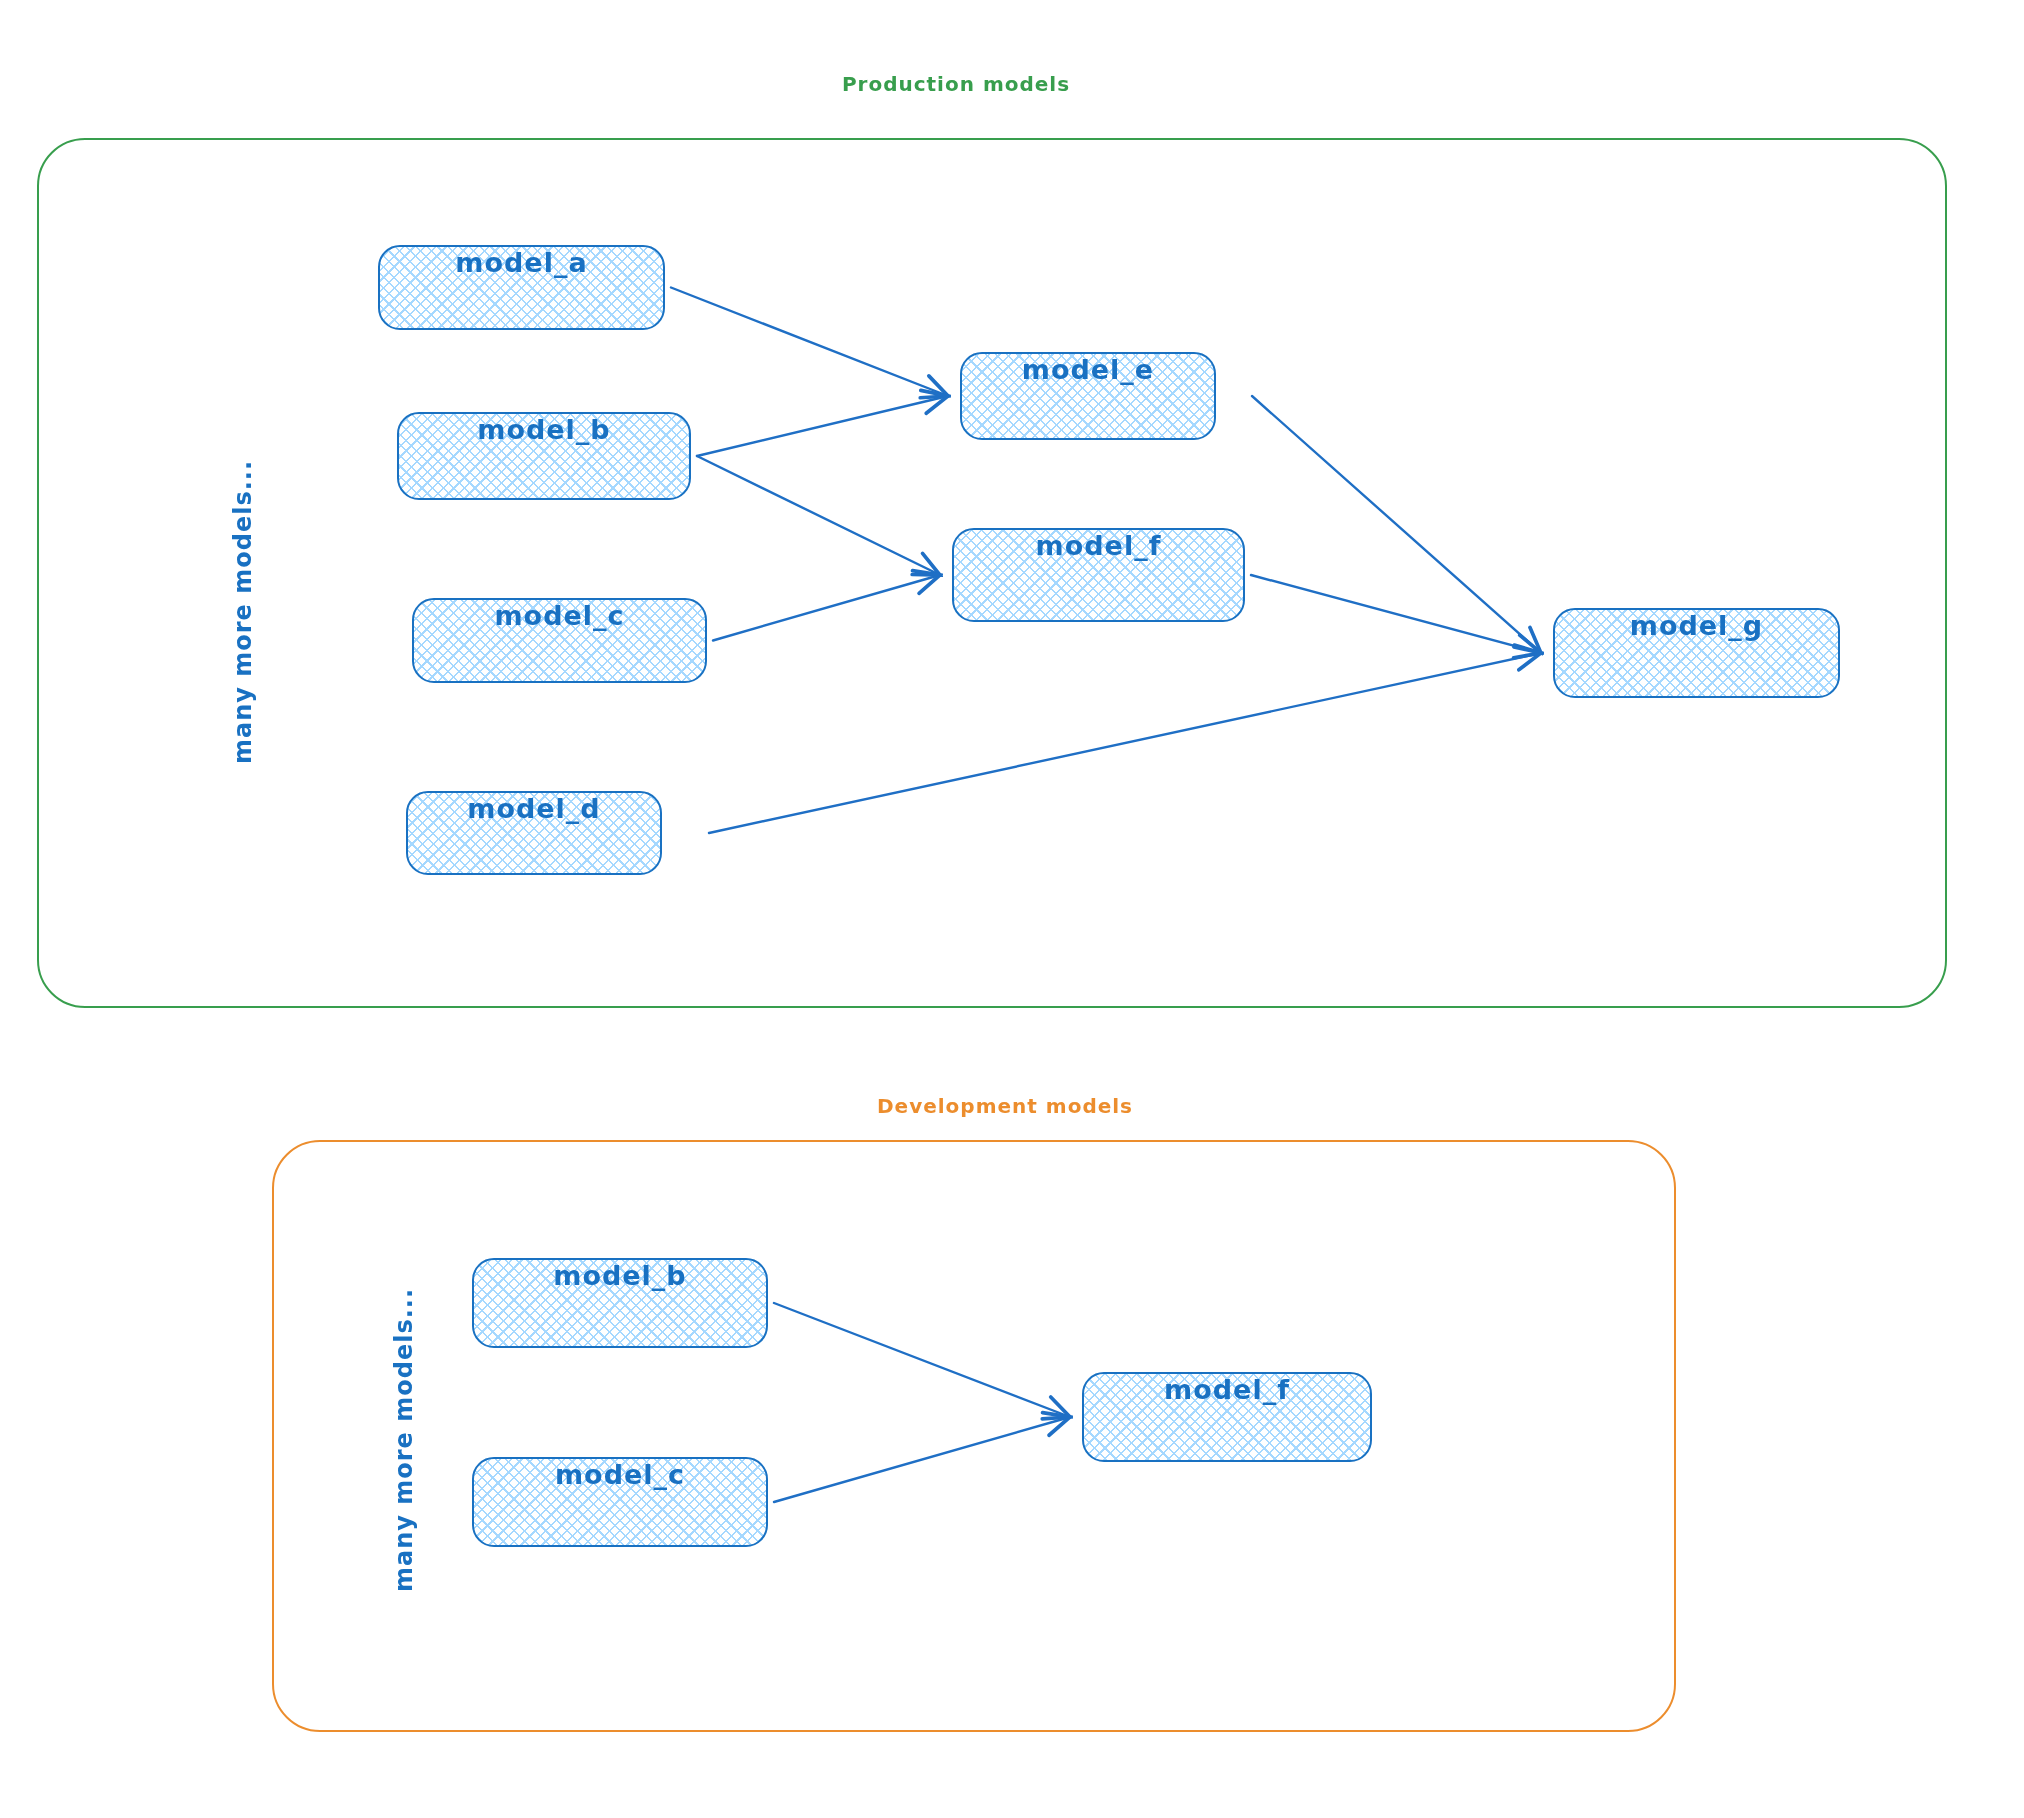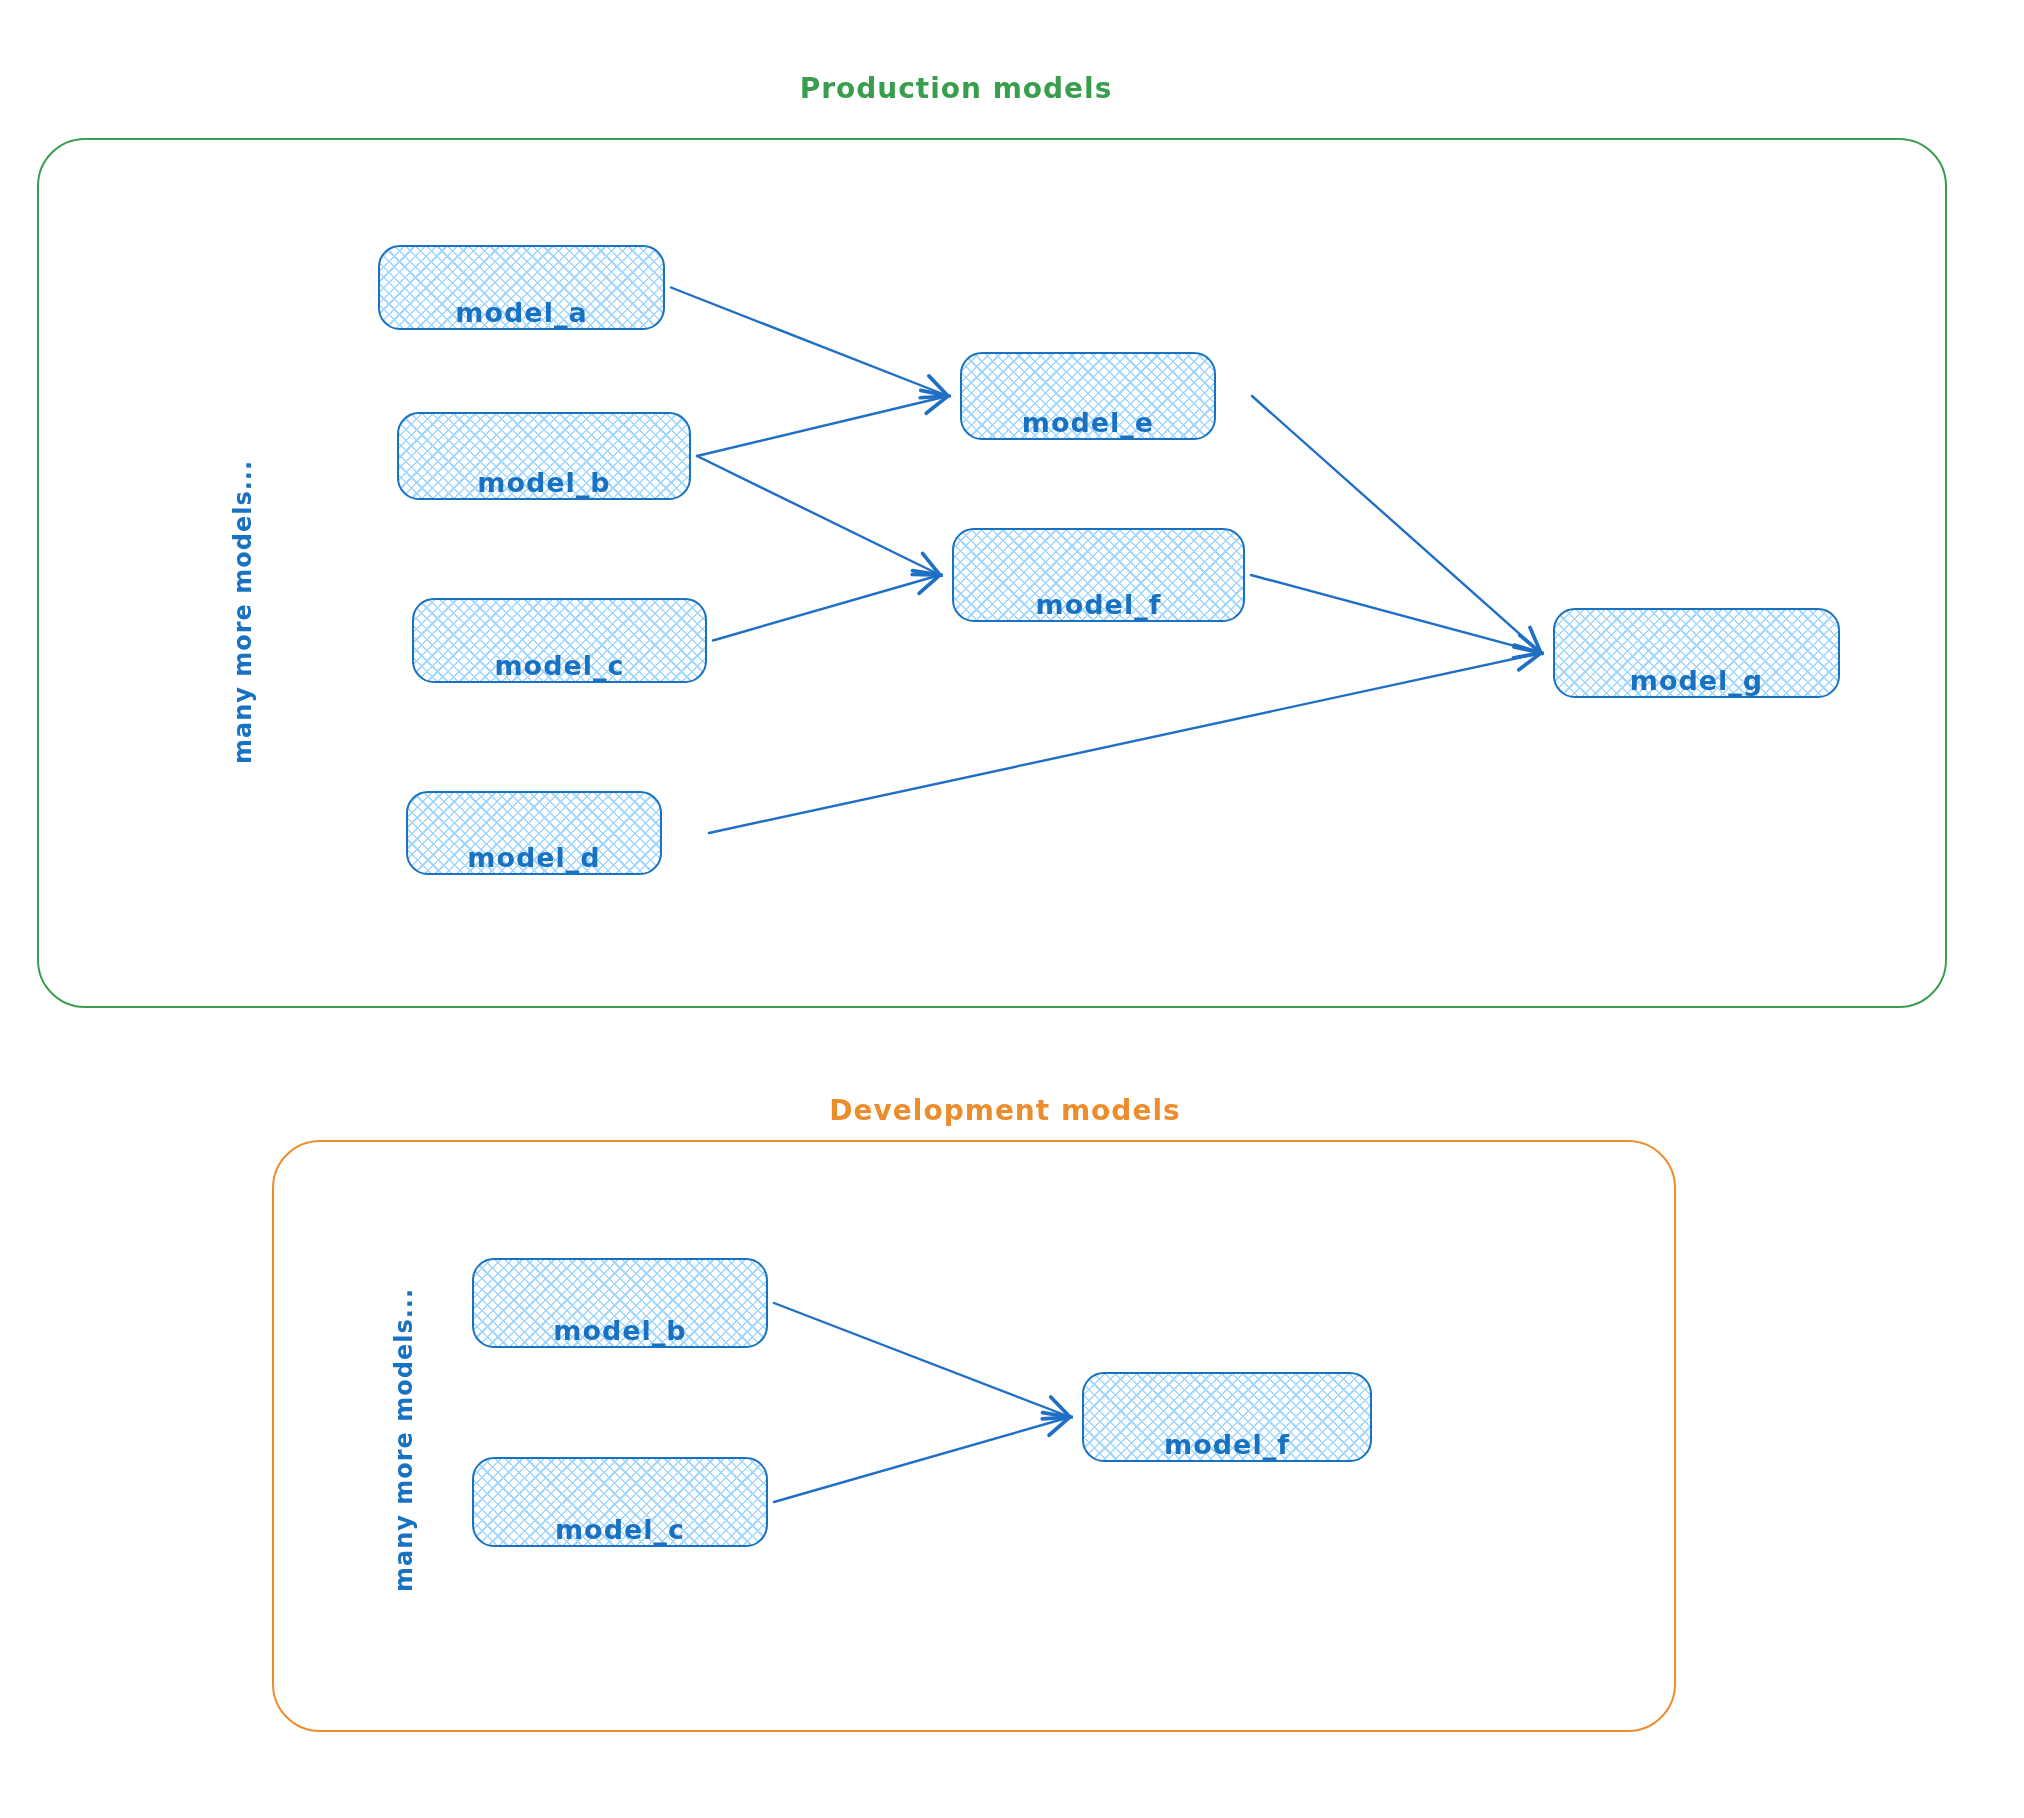--- a/index.html
+++ b/index.html
@@ -7,39 +7,39 @@
     position: relative;
     width: 2024px;
     height: 1818px;
     background: #ffffff;
     font-family: "DejaVu Sans", "Liberation Sans", sans-serif;
     overflow: hidden;
   }
   .section-title {
     position: absolute;
     transform: translateX(-50%);
-    font-size: 28px;
+    font-size: 20px;
     font-weight: 600;
     letter-spacing: 1px;
     color: var(--accent);
     white-space: nowrap;
   }
   .frame {
     position: absolute;
     border: 2.5px solid var(--accent);
     border-radius: 48px;
     background: transparent;
   }
   .node {
     position: absolute;
     box-sizing: border-box;
     border: 2.5px solid var(--node-stroke);
     border-radius: 22px;
     display: flex;
-    align-items: flex-end;
+    align-items: flex-start;
     justify-content: center;
     background:
       repeating-linear-gradient(45deg,  var(--hatch) 0 1.6px, transparent 1.6px 7.5px),
       repeating-linear-gradient(-45deg, var(--hatch) 0 1.6px, transparent 1.6px 7.5px),
       #ffffff;
   }
   .node-label {
     color: var(--node-text);
     font-size: 27px;
     font-weight: 600;

